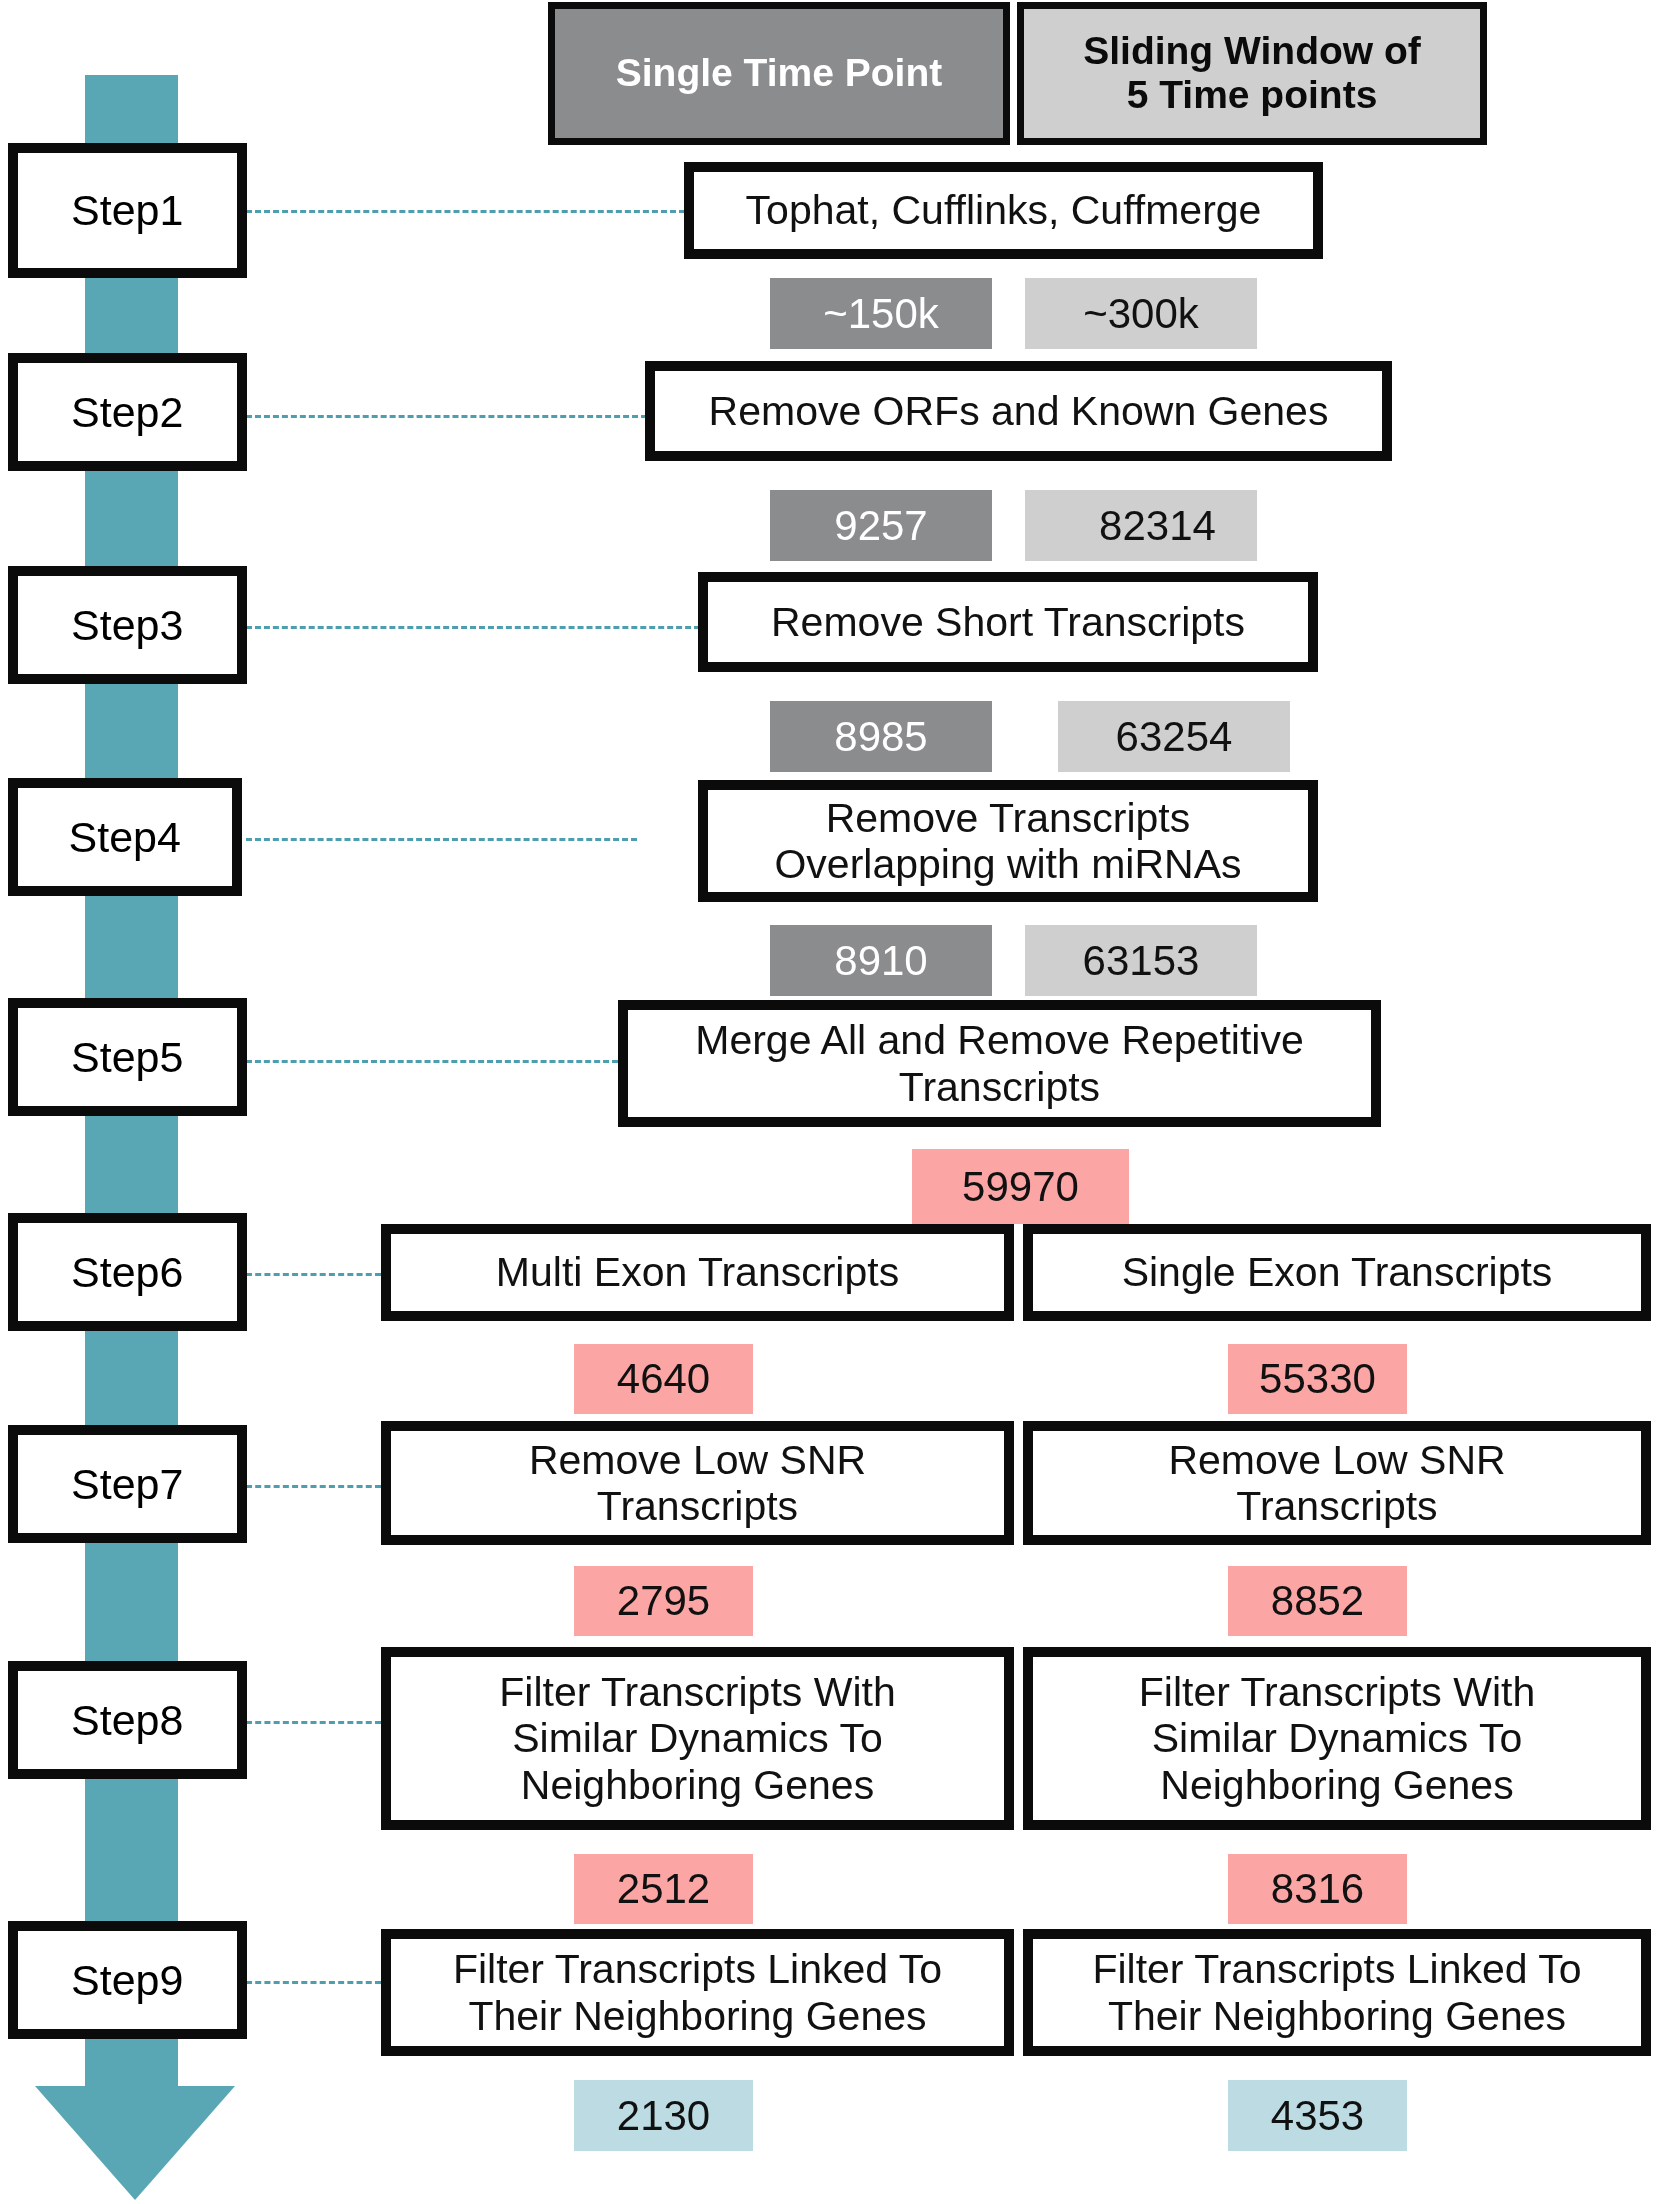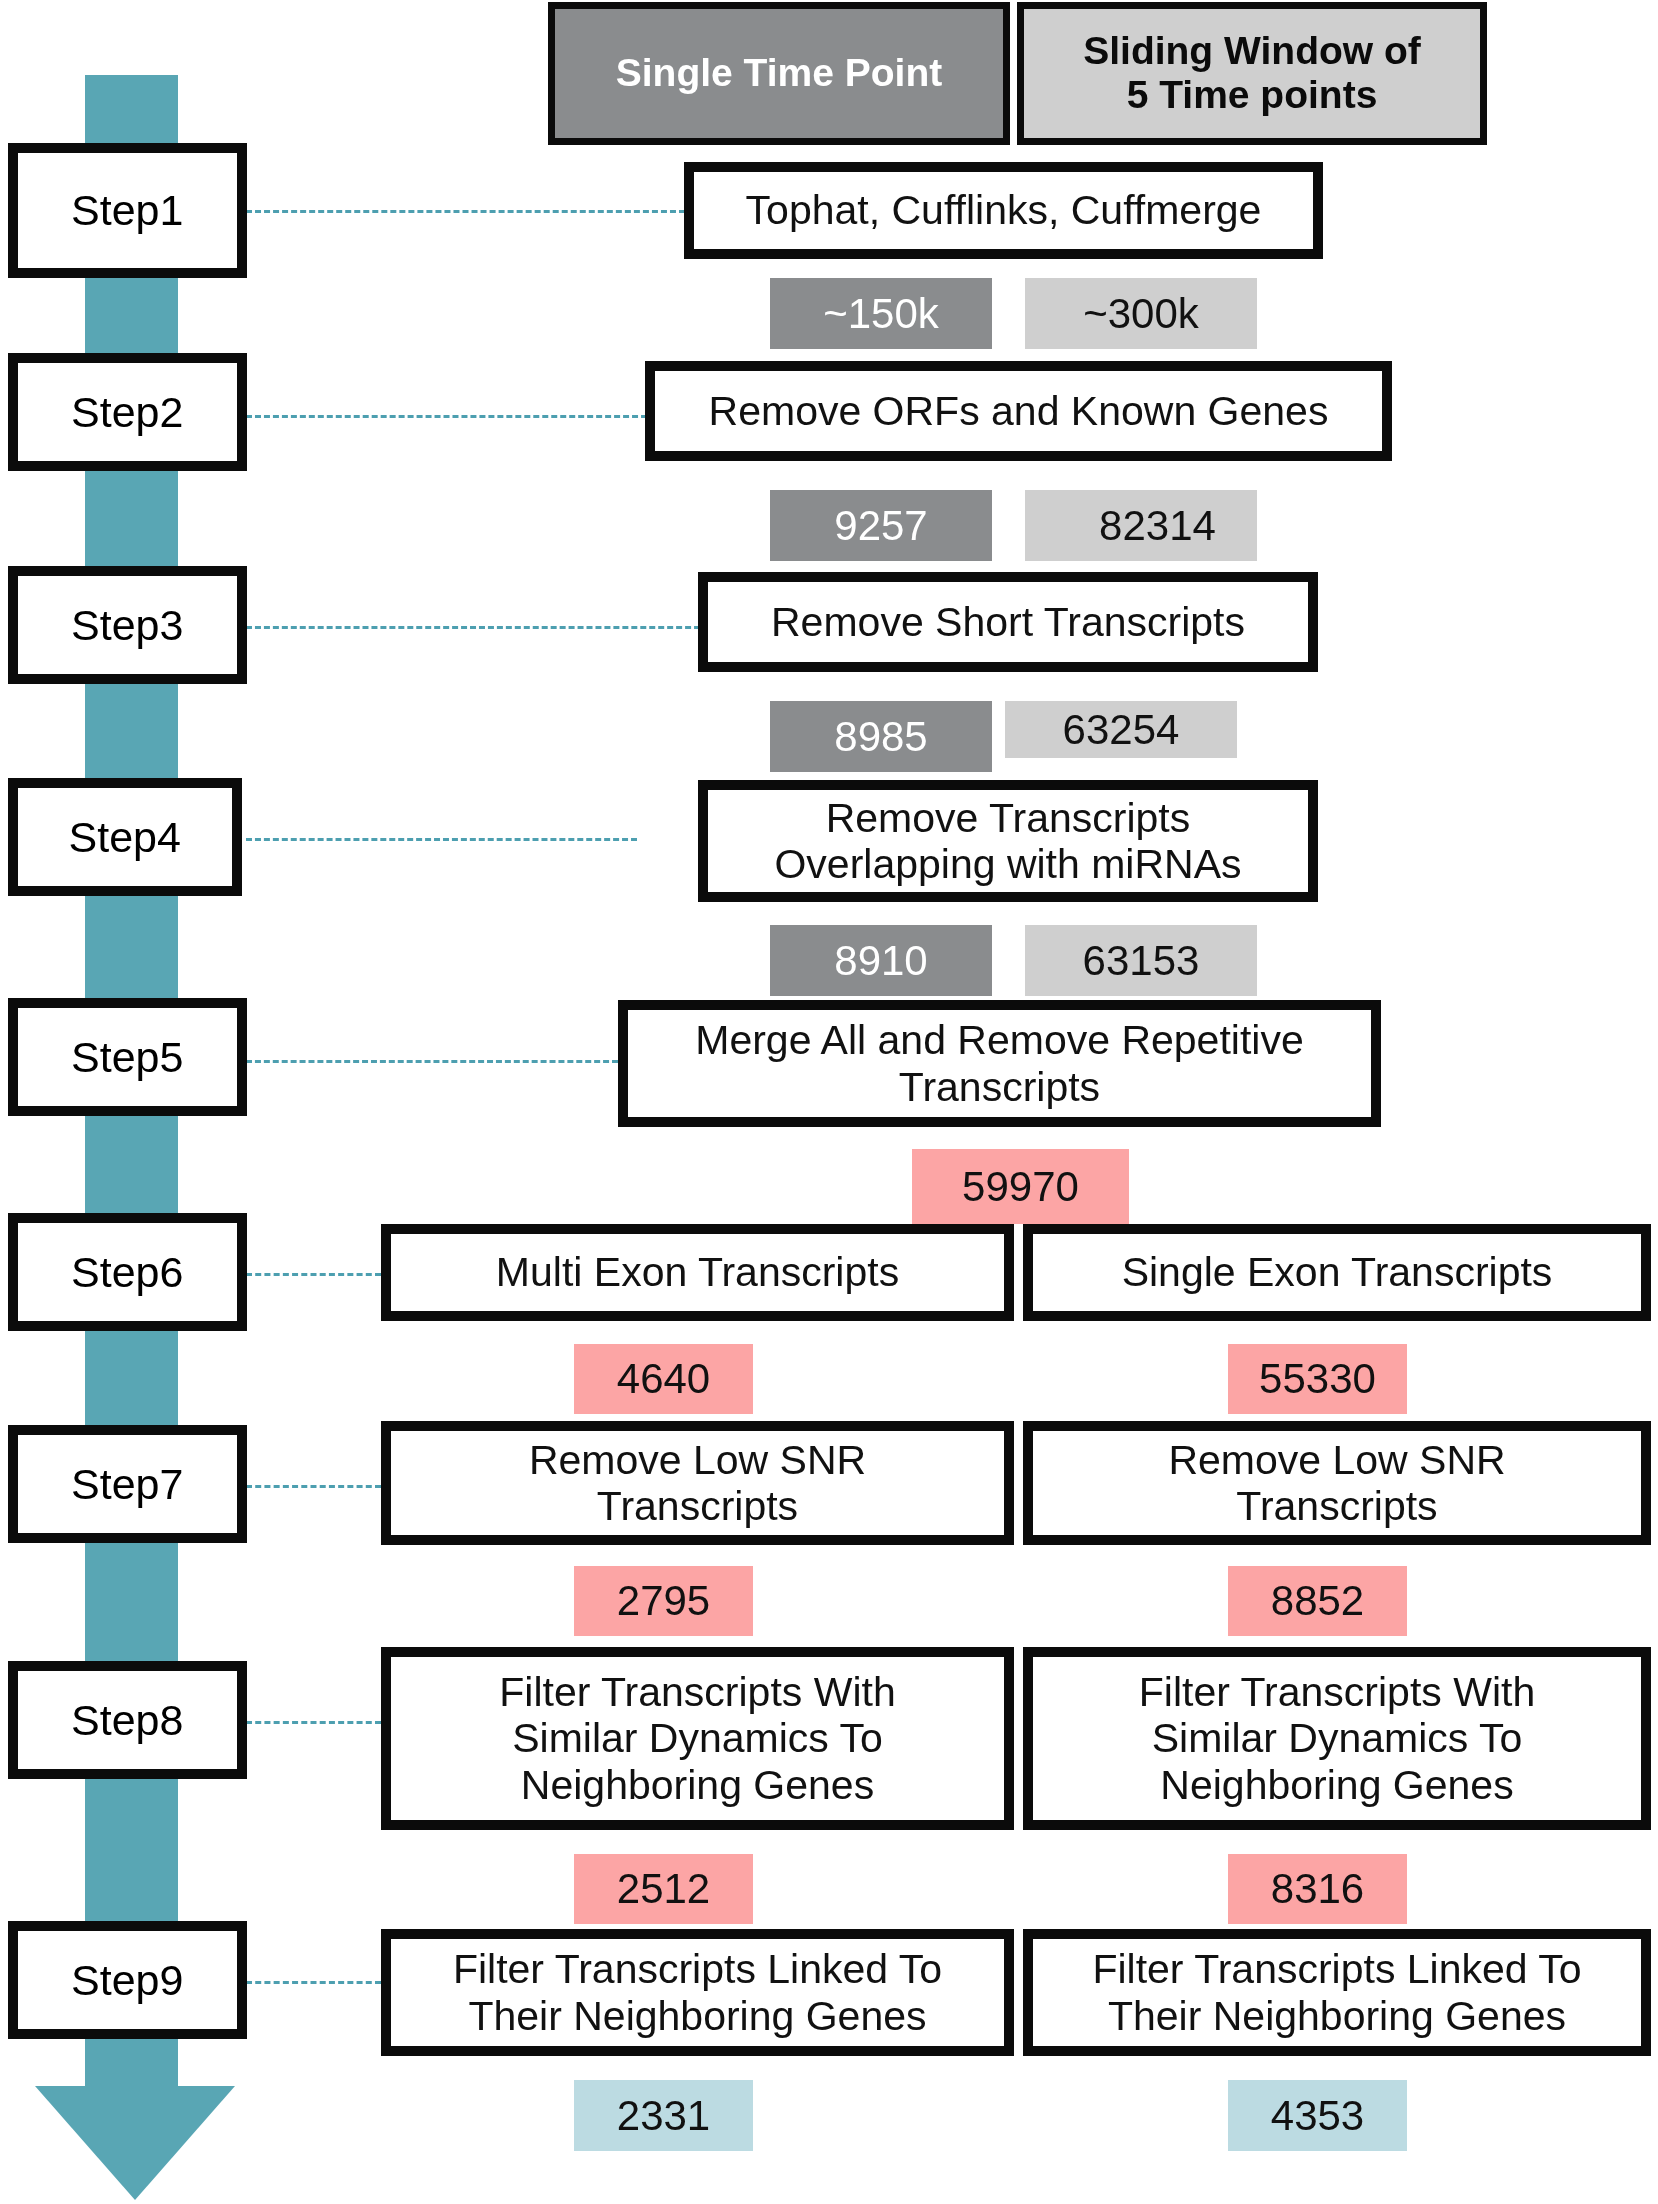--- a/index.html
+++ b/index.html
@@ -175,21 +175,21 @@
     <span>82314</span>
   </div>
 
   <div class="node proc-box" style="left:698px;top:572px;width:620px;height:100px;">
     <span>Remove Short Transcripts</span>
   </div>
 
   <div class="node val dark" style="left:770px;top:701px;width:222px;height:71px;">
     <span>8985</span>
   </div>
-  <div class="node val light" style="left:1005px;top:701px;width:232px;height:57px;">
+  <div class="node val light" style="left:1058px;top:701px;width:232px;height:71px;">
     <span>63254</span>
   </div>
 
   <div class="node proc-box lines" style="left:698px;top:780px;width:620px;height:122px;">
     <span class="lines">Remove Transcripts
 Overlapping with miRNAs</span>
   </div>
 
   <div class="node val dark" style="left:770px;top:925px;width:222px;height:71px;">
     <span>8910</span>
@@ -258,20 +258,20 @@
   <div class="node proc-box lines" style="left:381px;top:1929px;width:633px;height:127px;">
     <span class="lines">Filter Transcripts Linked To
 Their Neighboring Genes</span>
   </div>
   <div class="node proc-box lines" style="left:1023px;top:1929px;width:628px;height:127px;">
     <span class="lines">Filter Transcripts Linked To
 Their Neighboring Genes</span>
   </div>
 
   <div class="node val paleteal" style="left:574px;top:2080px;width:179px;height:71px;">
-    <span>2331</span>
+    <span>2130</span>
   </div>
   <div class="node val paleteal" style="left:1228px;top:2080px;width:179px;height:71px;">
     <span>4353</span>
   </div>
 
 </div>
 
 
 </body></html>

